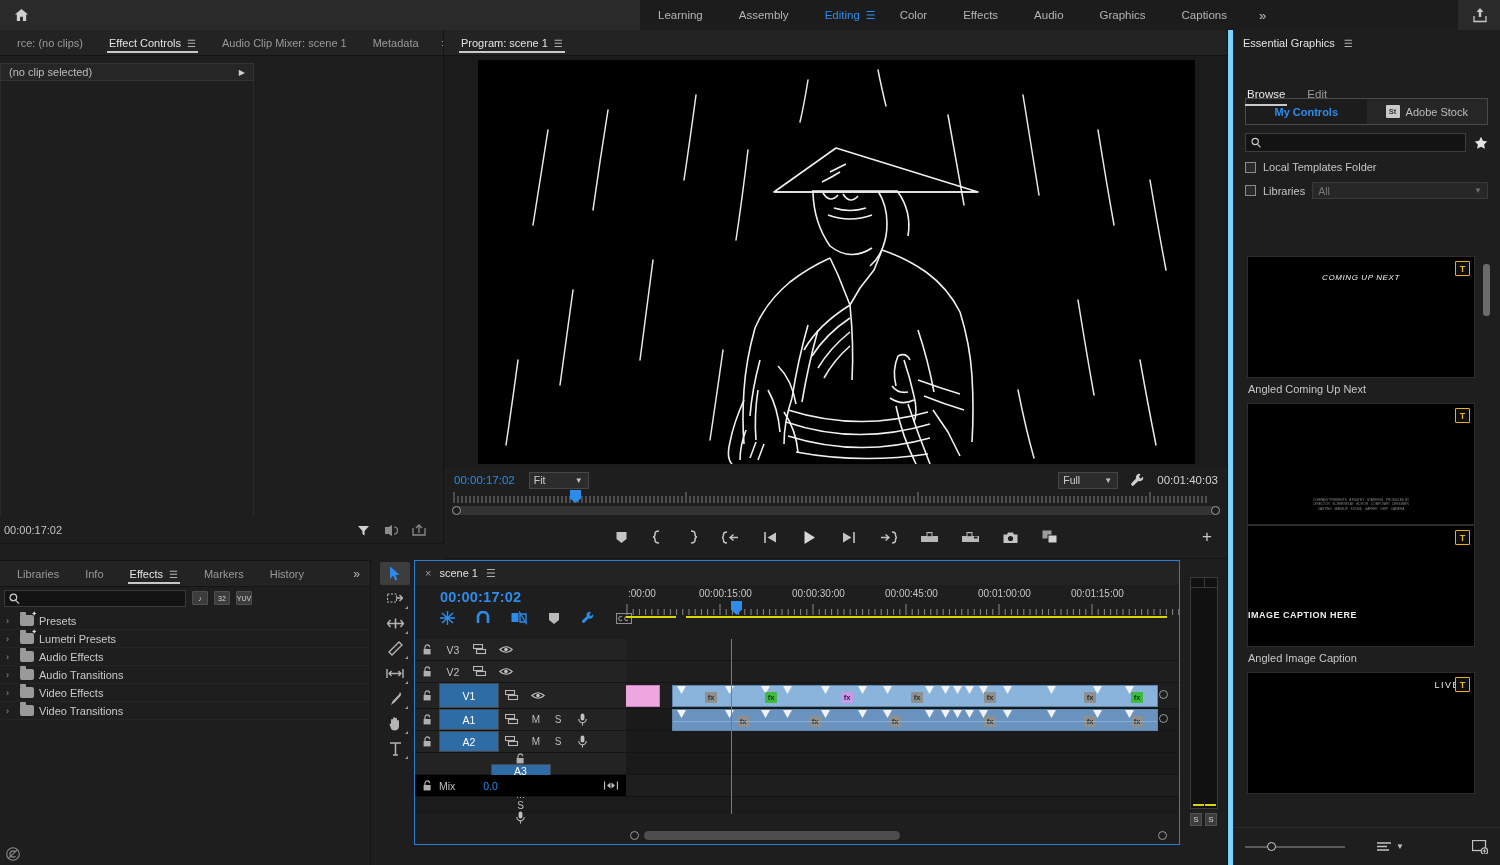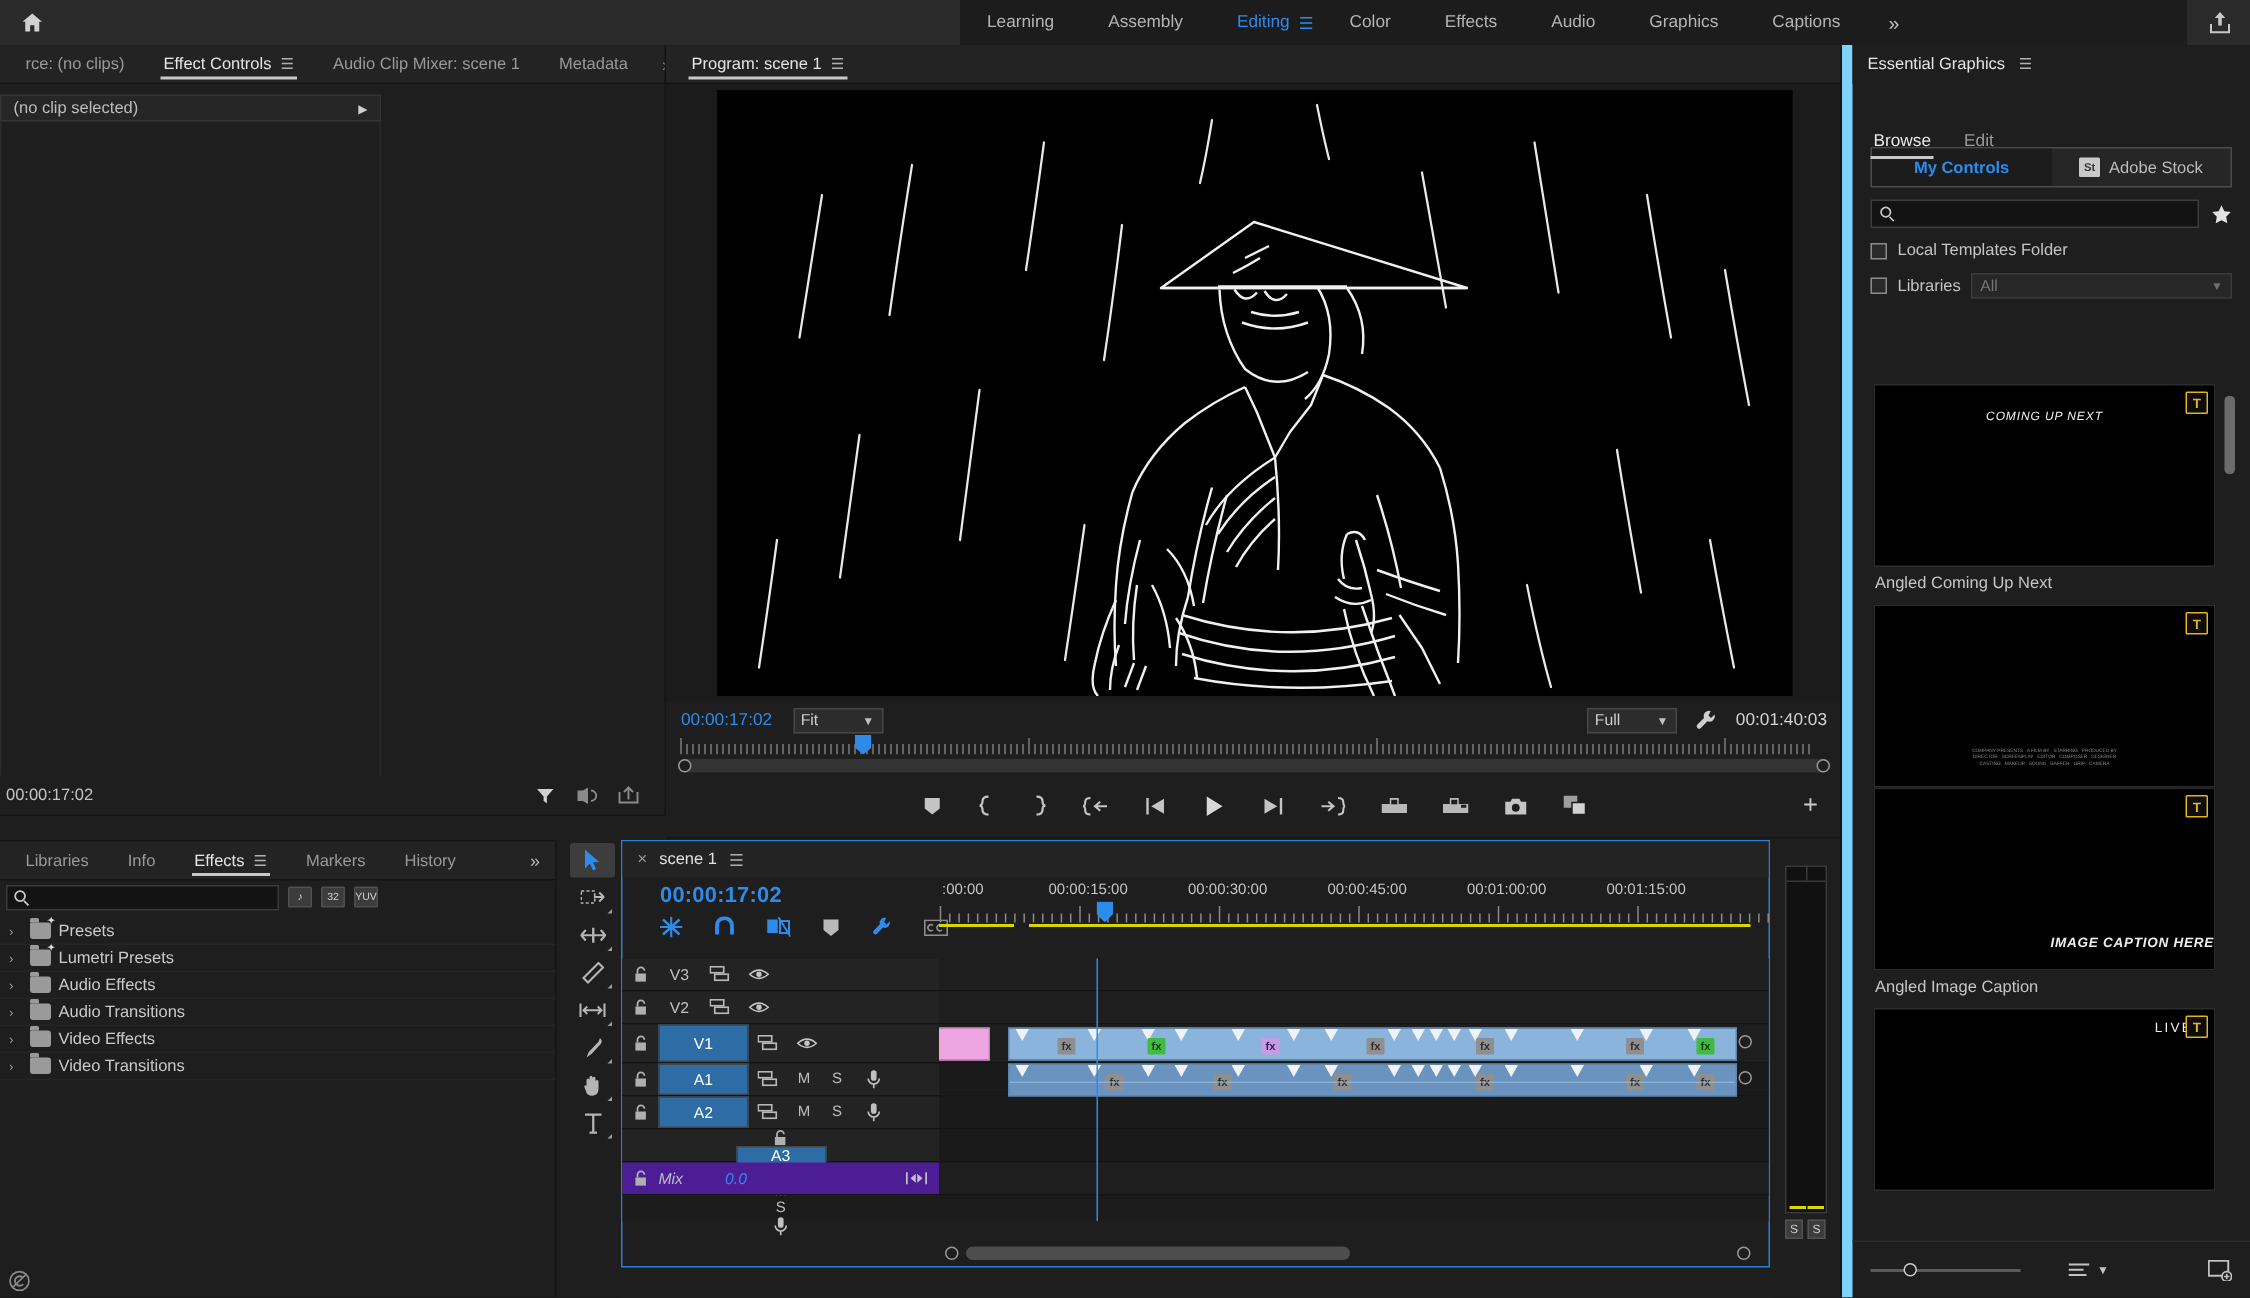--- a/index.html
+++ b/index.html
@@ -150,21 +150,21 @@
     position: absolute; top: -2px; width: 11px; height: 13px; background: #2d8ceb;
     clip-path: polygon(0 0, 100% 0, 100% 65%, 50% 100%, 0 65%);
   }
   .pm-transport {
     position: absolute; left: 0; right: 0; top: 490px; height: 34px;
     display: flex; align-items: center; justify-content: center; gap: 24px;
   }
   .pm-plus { position: absolute; right: 16px; top: 497px; color: #c8c8c8; font-size: 17px; }
 
   
-  #essential-graphics { left: 1228px; top: 30px; width: 272px; height: 835px; background: #1e1e1e; border-left:7px solid #7dd3fc;}
+  #essential-graphics { left: 1228px; top: 30px; width: 272px; height: 835px; background: #1e1e1e; border-left:5px solid #7dd3fc;}
   .eg-tabs { display: flex; align-items: center; height: 24px; padding-left: 6px; gap: 6px; margin-top: 8px; }
   .eg-tab { font-size: 11.5px; color: #9a9a9a; padding: 0 8px; position: relative; height:20px; line-height:20px;margin-top:36px;}
   .eg-tab.active { color: #e8e8e8; }
   .eg-tab.active::after {
     content:""; position: absolute; left: 6px; right: 6px; bottom: -2px; height: 2px; background: #c8c8c8;
   }
   .eg-seg {
     margin: 10px 12px 0 12px; height: 27px; display: flex;
     border: 1px solid #4a4a4a; background: #262626;
   }
@@ -865,21 +865,21 @@
           <div style="position:absolute;left:10px;right:10px;bottom:12px;text-align:center;color:#8a8a8a;font-size:3.2px;line-height:1.5;">
             COMPANY PRESENTS &nbsp; A FILM BY &nbsp; STARRING &nbsp; PRODUCED BY<br>
             DIRECTOR &nbsp; SCREENPLAY &nbsp; EDITOR &nbsp; COMPOSER &nbsp; DESIGNER<br>
             CASTING &nbsp; MAKEUP &nbsp; SOUND &nbsp; GAFFER &nbsp; GRIP &nbsp; CAMERA
           </div>
           <div class="warn-badge">T</div>
         </div>
       </div>
       <div class="tmpl">
         <div class="tmpl-thumb">
-          <div style="position:absolute;left:0;right:0;bottom:13px;text-align:right;color:#ededed;font-size:9px;font-weight:bold;letter-spacing:.5px;font-style:italic;">IMAGE CAPTION HERE</div>
+          <div style="position:absolute;left:0;right:0;bottom:26px;text-align:left;color:#ededed;font-size:9px;font-weight:bold;letter-spacing:.5px;">IMAGE CAPTION HERE</div>
           <div class="warn-badge">T</div>
         </div>
         <div class="tmpl-name">Angled Image Caption</div>
       </div>
       <div class="tmpl">
         <div class="tmpl-thumb">
           <div style="position:absolute;right:14px;top:7px;color:#ededed;font-size:9px;letter-spacing:1.5px;">LIVE</div>
           <div class="warn-badge">T</div>
         </div>
       </div>
@@ -1298,21 +1298,21 @@
         </span>
         <span class="trk-btn" style="font-size:10px;color:#bdbdbd;width:22px;">M</span>
         <span class="trk-btn" style="font-size:10px;color:#bdbdbd;width:22px;">S</span>
         <span class="trk-btn">
           <svg width="9" height="13" viewBox="0 0 9 13">
               <rect x="2.6" y="0.5" width="3.8" height="7" rx="1.9" fill="#c0c0c0"></rect>
               <path d="M0.8 6 A3.7 3.7 0 0 0 8.2 6 M4.5 9.6 V12.5" fill="none" stroke="#c0c0c0" stroke-width="1.1"></path>
             </svg>
         </span>
       </div>
-      <div class="trk-head" style="top:136px;background:#4c1d95;font-style:italic;">
+      <div class="trk-head" style="top:136px;background:#000000;">
         <span class="lock">
           <svg width="9" height="11" viewBox="0 0 9 11">
               <path d="M2 5 V3.2 A2.3 2.3 0 0 1 6.6 3.2" fill="none" stroke="#b0b0b0" stroke-width="1.2"></path>
               <rect x="0.6" y="5" width="7" height="5.4" fill="#b0b0b0"></rect>
             </svg>
         </span>
         <span style="font-size:10.5px;color:#c0c0c0;">Mix</span>
         <span style="margin-left:28px;font-size:10.5px;color:#2d8ceb;">0.0</span>
         <span style="margin-left:auto;margin-right:8px;">
           <svg width="14" height="9" viewBox="0 0 14 9">

